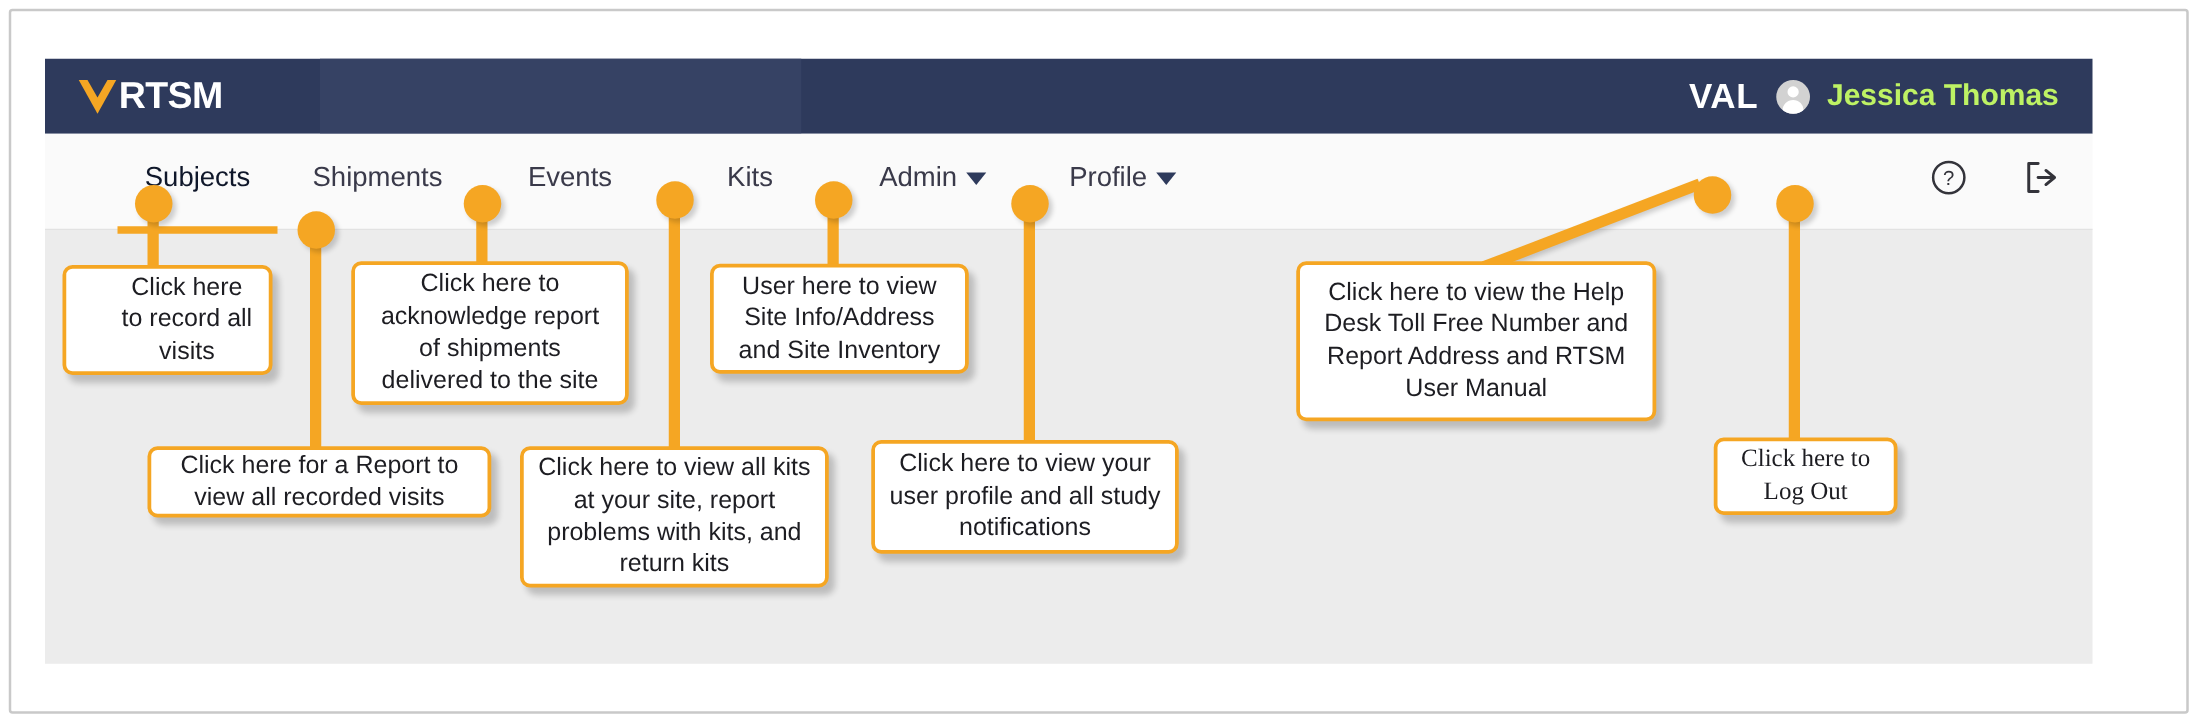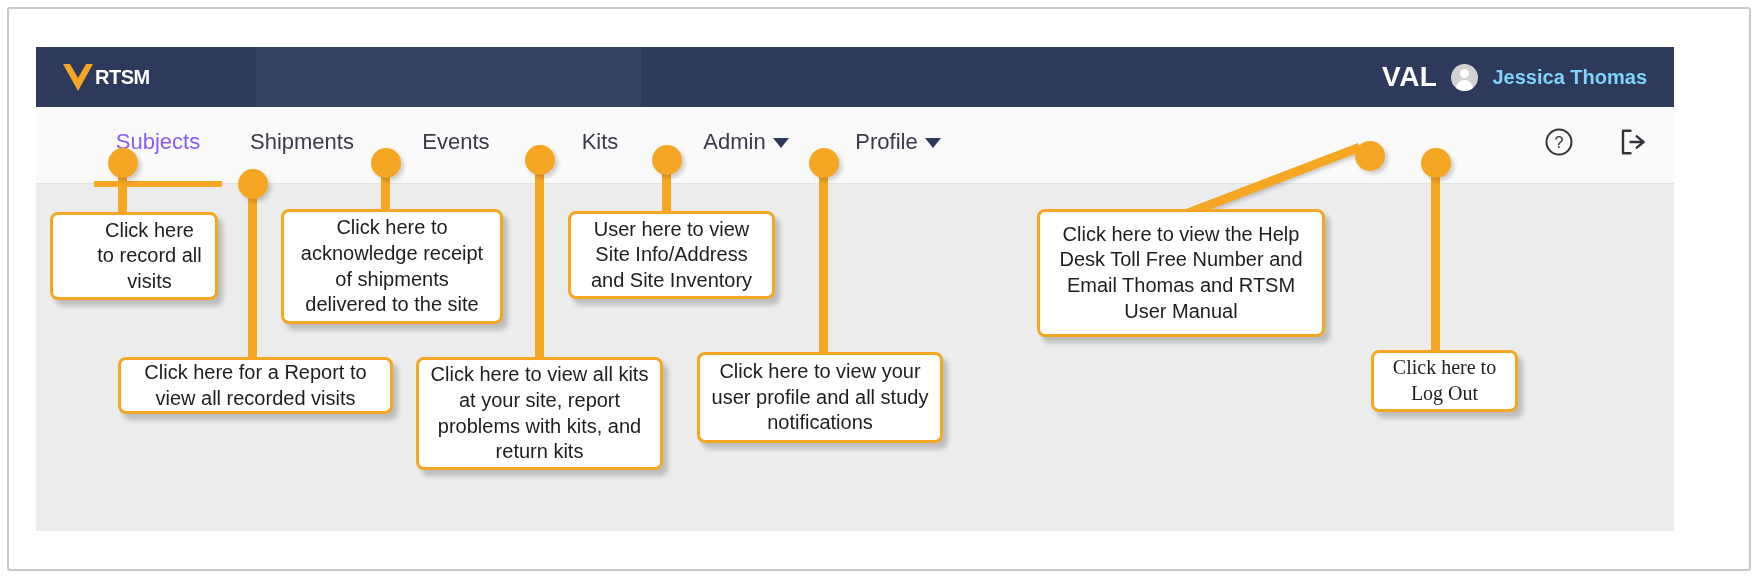--- a/index.html
+++ b/index.html
@@ -30,49 +30,49 @@
   .logo-mark{
     width:0;height:0;border-left:15px solid transparent;border-right:15px solid transparent;
     border-top:27px solid #f5a623;position:relative;margin-right:2px;
   }
   .logo-mark:after{
     content:"";position:absolute;left:-8px;top:-27px;
     width:0;height:0;border-left:8px solid transparent;border-right:8px solid transparent;
     border-top:14px solid #2e3a5c;
   }
   .logo-text{
-    color:#ffffff;font-size:20px;font-weight:bold;letter-spacing:-0.5px;line-height:1;
+    color:#ffffff;font-size:30px;font-weight:bold;letter-spacing:-0.5px;line-height:1;
   }
   .hdr-right{
     position:absolute;right:27px;top:0;height:60px;display:flex;align-items:center;gap:14px;z-index:2;
   }
   .val-badge{color:#ffffff;font-size:28px;font-weight:bold;letter-spacing:0.5px;}
   .avatar{
     width:27px;height:27px;border-radius:50%;background:#d2d2d2;position:relative;overflow:hidden;flex:none;
   }
   .avatar:before{
     content:"";position:absolute;left:9px;top:5px;width:9px;height:9px;border-radius:50%;background:#ffffff;
   }
   .avatar:after{
     content:"";position:absolute;left:5px;top:16px;width:17px;height:13px;border-radius:9px 9px 0 0;background:#ffffff;
   }
-  .user-name{color:#7dd3fc;font-size:20px;font-weight:bold;}
+  .user-name{color:#bef264;font-size:24px;font-weight:bold;}
 
   
   .nav-bar{
     position:absolute;left:36px;top:107px;width:1638px;height:76px;background:#fafafa;
     border-bottom:1px solid #e2e2e2;
   }
   .nav-items{position:absolute;left:58px;top:0;height:76px;display:flex;align-items:flex-start;}
   .nav-item{
     position:relative;height:76px;padding:22px 0 0 0;margin-right:0;
     font-size:22px;color:#3a3a4a;white-space:nowrap;cursor:pointer;text-align:center;
   }
   .nav-item .lbl{display:inline-block;}
-  .nav-item.active .lbl{color:#8b5cf6;}
+  .nav-item.active .lbl{color:#0f172a;}
   .nav-item.active:after{
     content:"";position:absolute;left:50%;transform:translateX(-50%);
     bottom:18px;width:128px;height:6px;background:#f5a623;
   }
   .caret{
     display:inline-block;width:0;height:0;margin-left:7px;vertical-align:middle;
     border-left:8px solid transparent;border-right:8px solid transparent;border-top:10px solid #2e3a5c;
   }
   .nav-icons{position:absolute;right:26px;top:20px;display:flex;align-items:center;gap:44px;}
   .nav-icon{width:30px;height:30px;cursor:pointer;}
@@ -180,35 +180,35 @@
 
   <div class="callout" style="left:50px;top:212px;width:168px;height:88px;padding-left:41px;">
     <span>Click here to record all visits</span>
   </div>
 
   <div class="callout" style="left:118px;top:357px;width:275px;height:57px;">
     <span>Click here for a Report to view all recorded visits</span>
   </div>
 
   <div class="callout" style="left:281px;top:209px;width:222px;height:115px;">
-    <span>Click here to acknowledge receipt of shipments delivered to the site</span>
+    <span>Click here to acknowledge report of shipments delivered to the site</span>
   </div>
 
   <div class="callout" style="left:416px;top:357px;width:247px;height:113px;">
     <span>Click here to view all kits at your site, report problems with kits, and return kits</span>
   </div>
 
   <div class="callout" style="left:568px;top:211px;width:207px;height:88px;">
     <span>User here to view Site Info/Address and Site Inventory</span>
   </div>
 
   <div class="callout" style="left:697px;top:352px;width:246px;height:91px;">
     <span>Click here to view your user profile and all study notifications</span>
   </div>
 
   <div class="callout" style="left:1037px;top:209px;width:288px;height:128px;">
-    <span>Click here to view the Help Desk Toll Free Number and Email Thomas and RTSM User Manual</span>
+    <span>Click here to view the Help Desk Toll Free Number and Report Address and RTSM User Manual</span>
   </div>
 
   <div class="callout" style="left:1371px;top:350px;width:147px;height:62px;font-family:Liberation Serif, serif;">
     <span>Click here to Log Out</span>
   </div>
 </div>
 
 </body></html>

